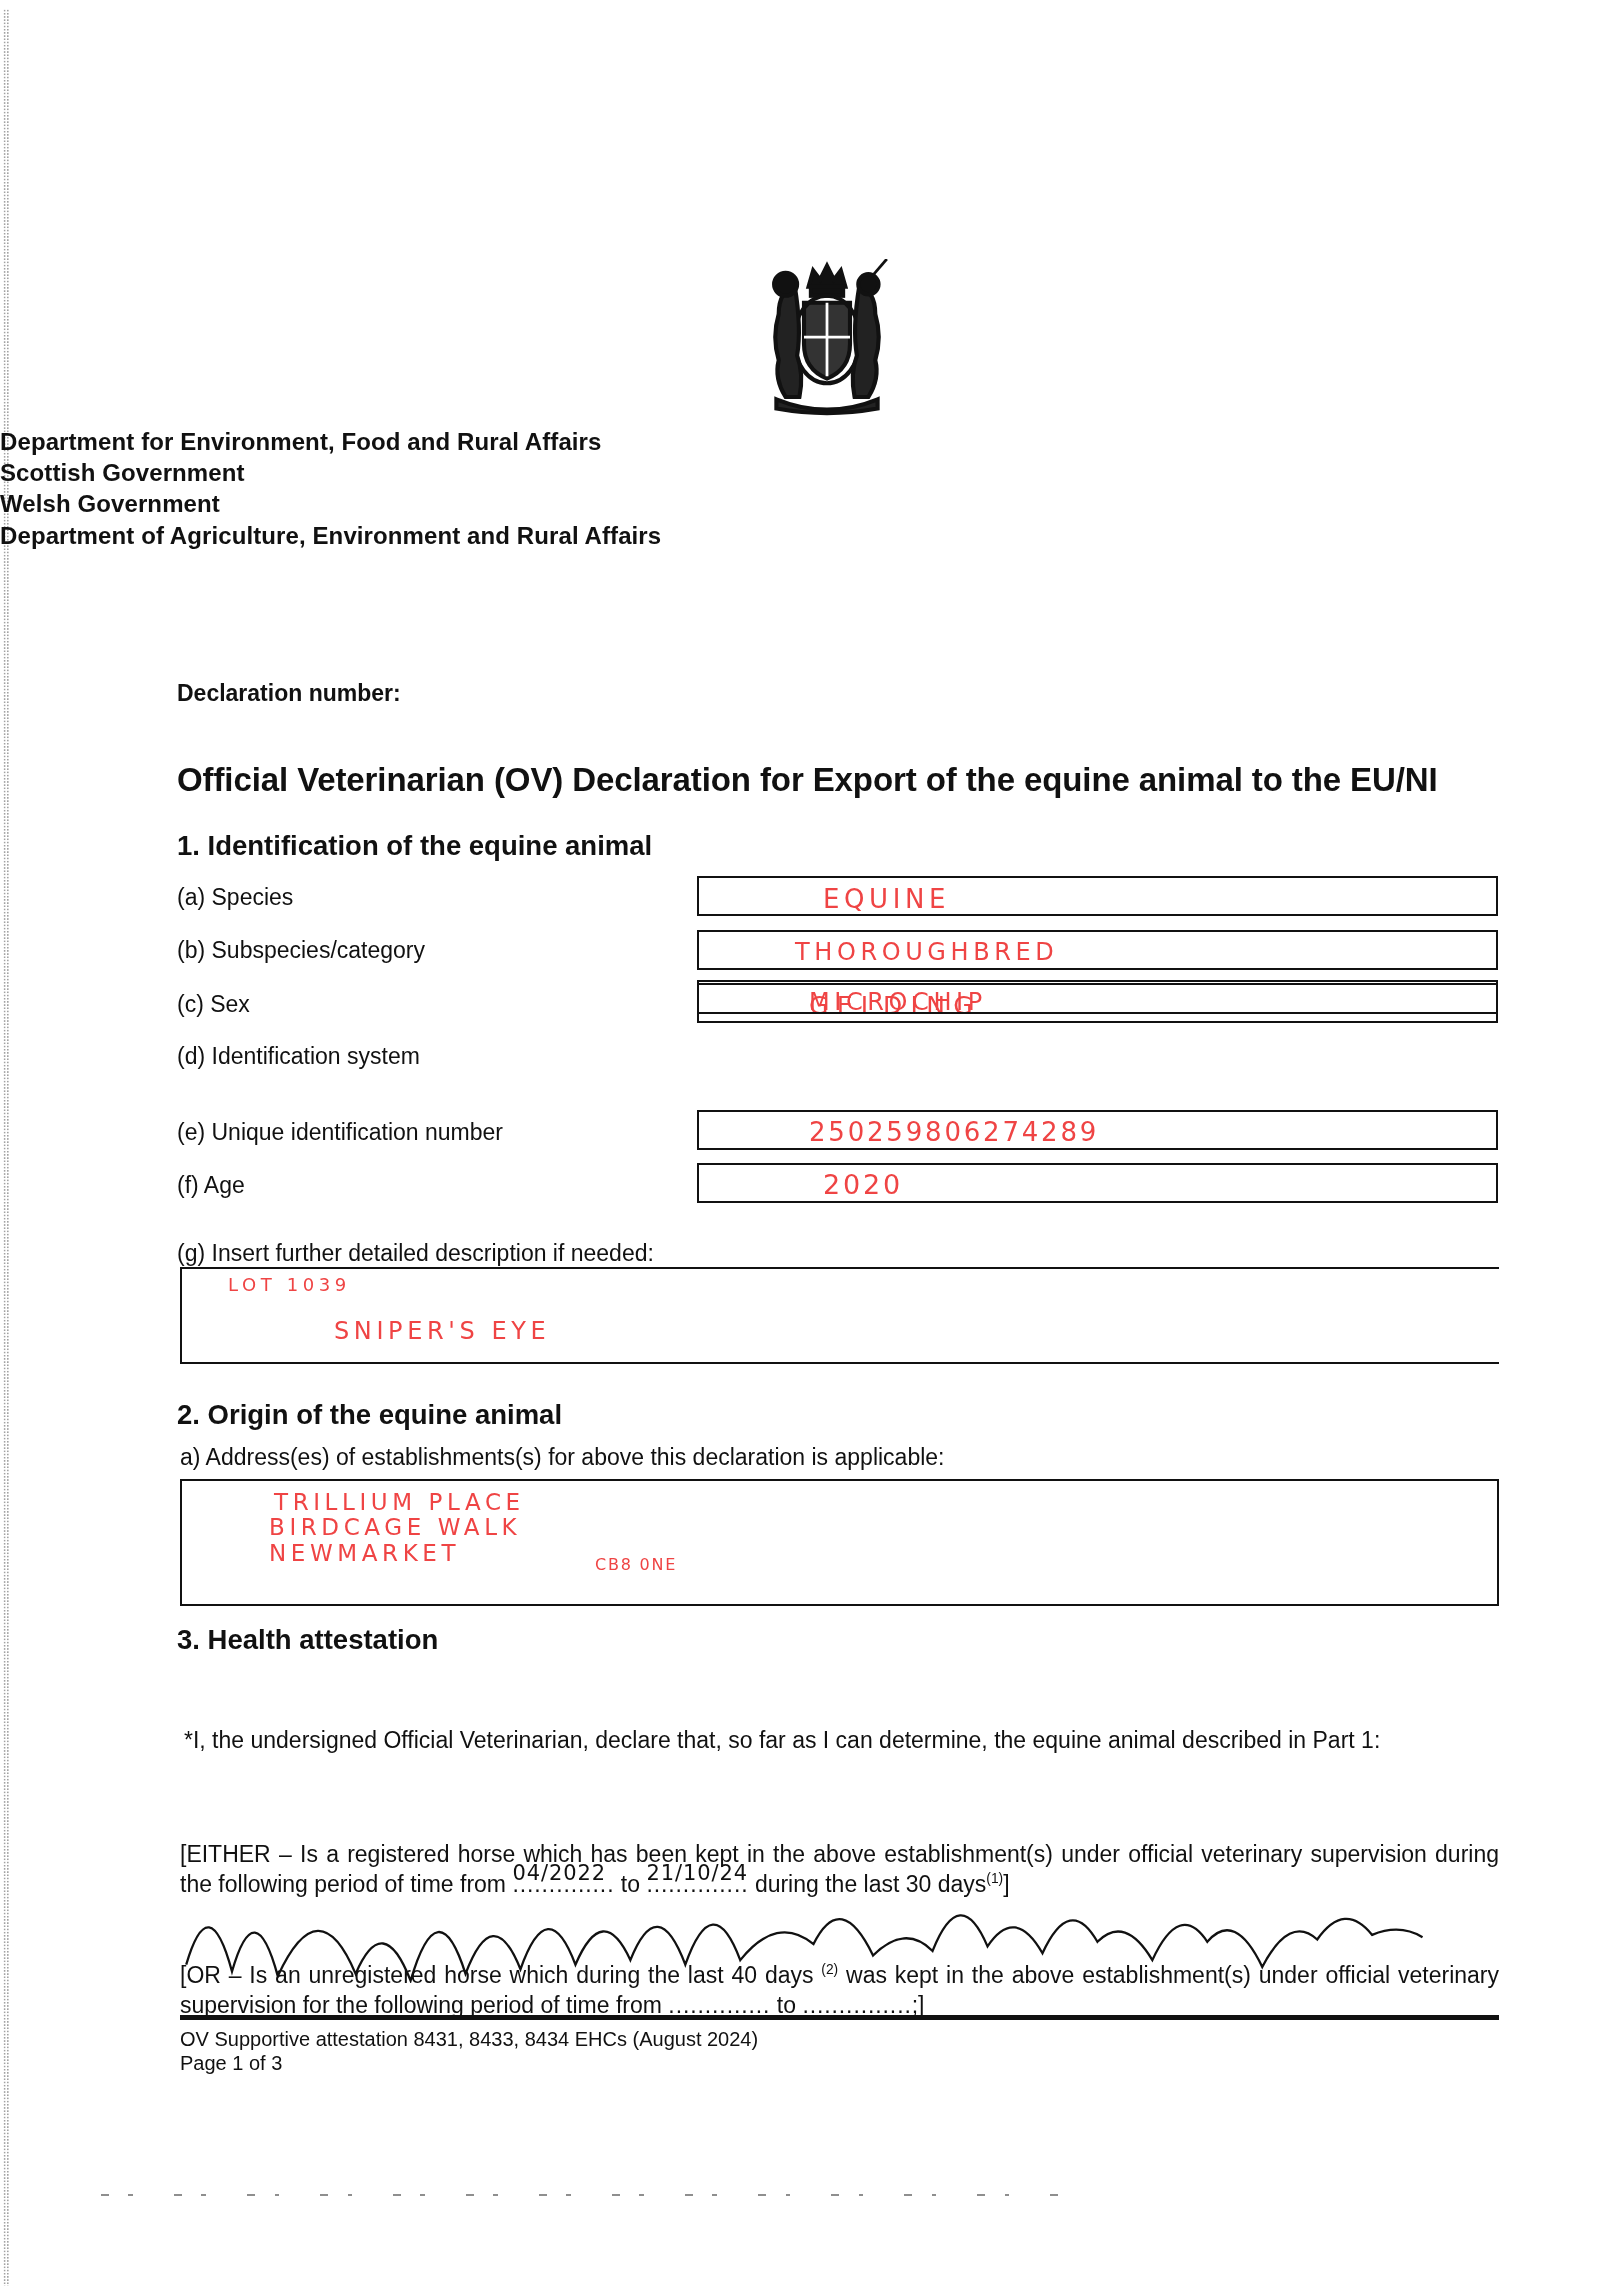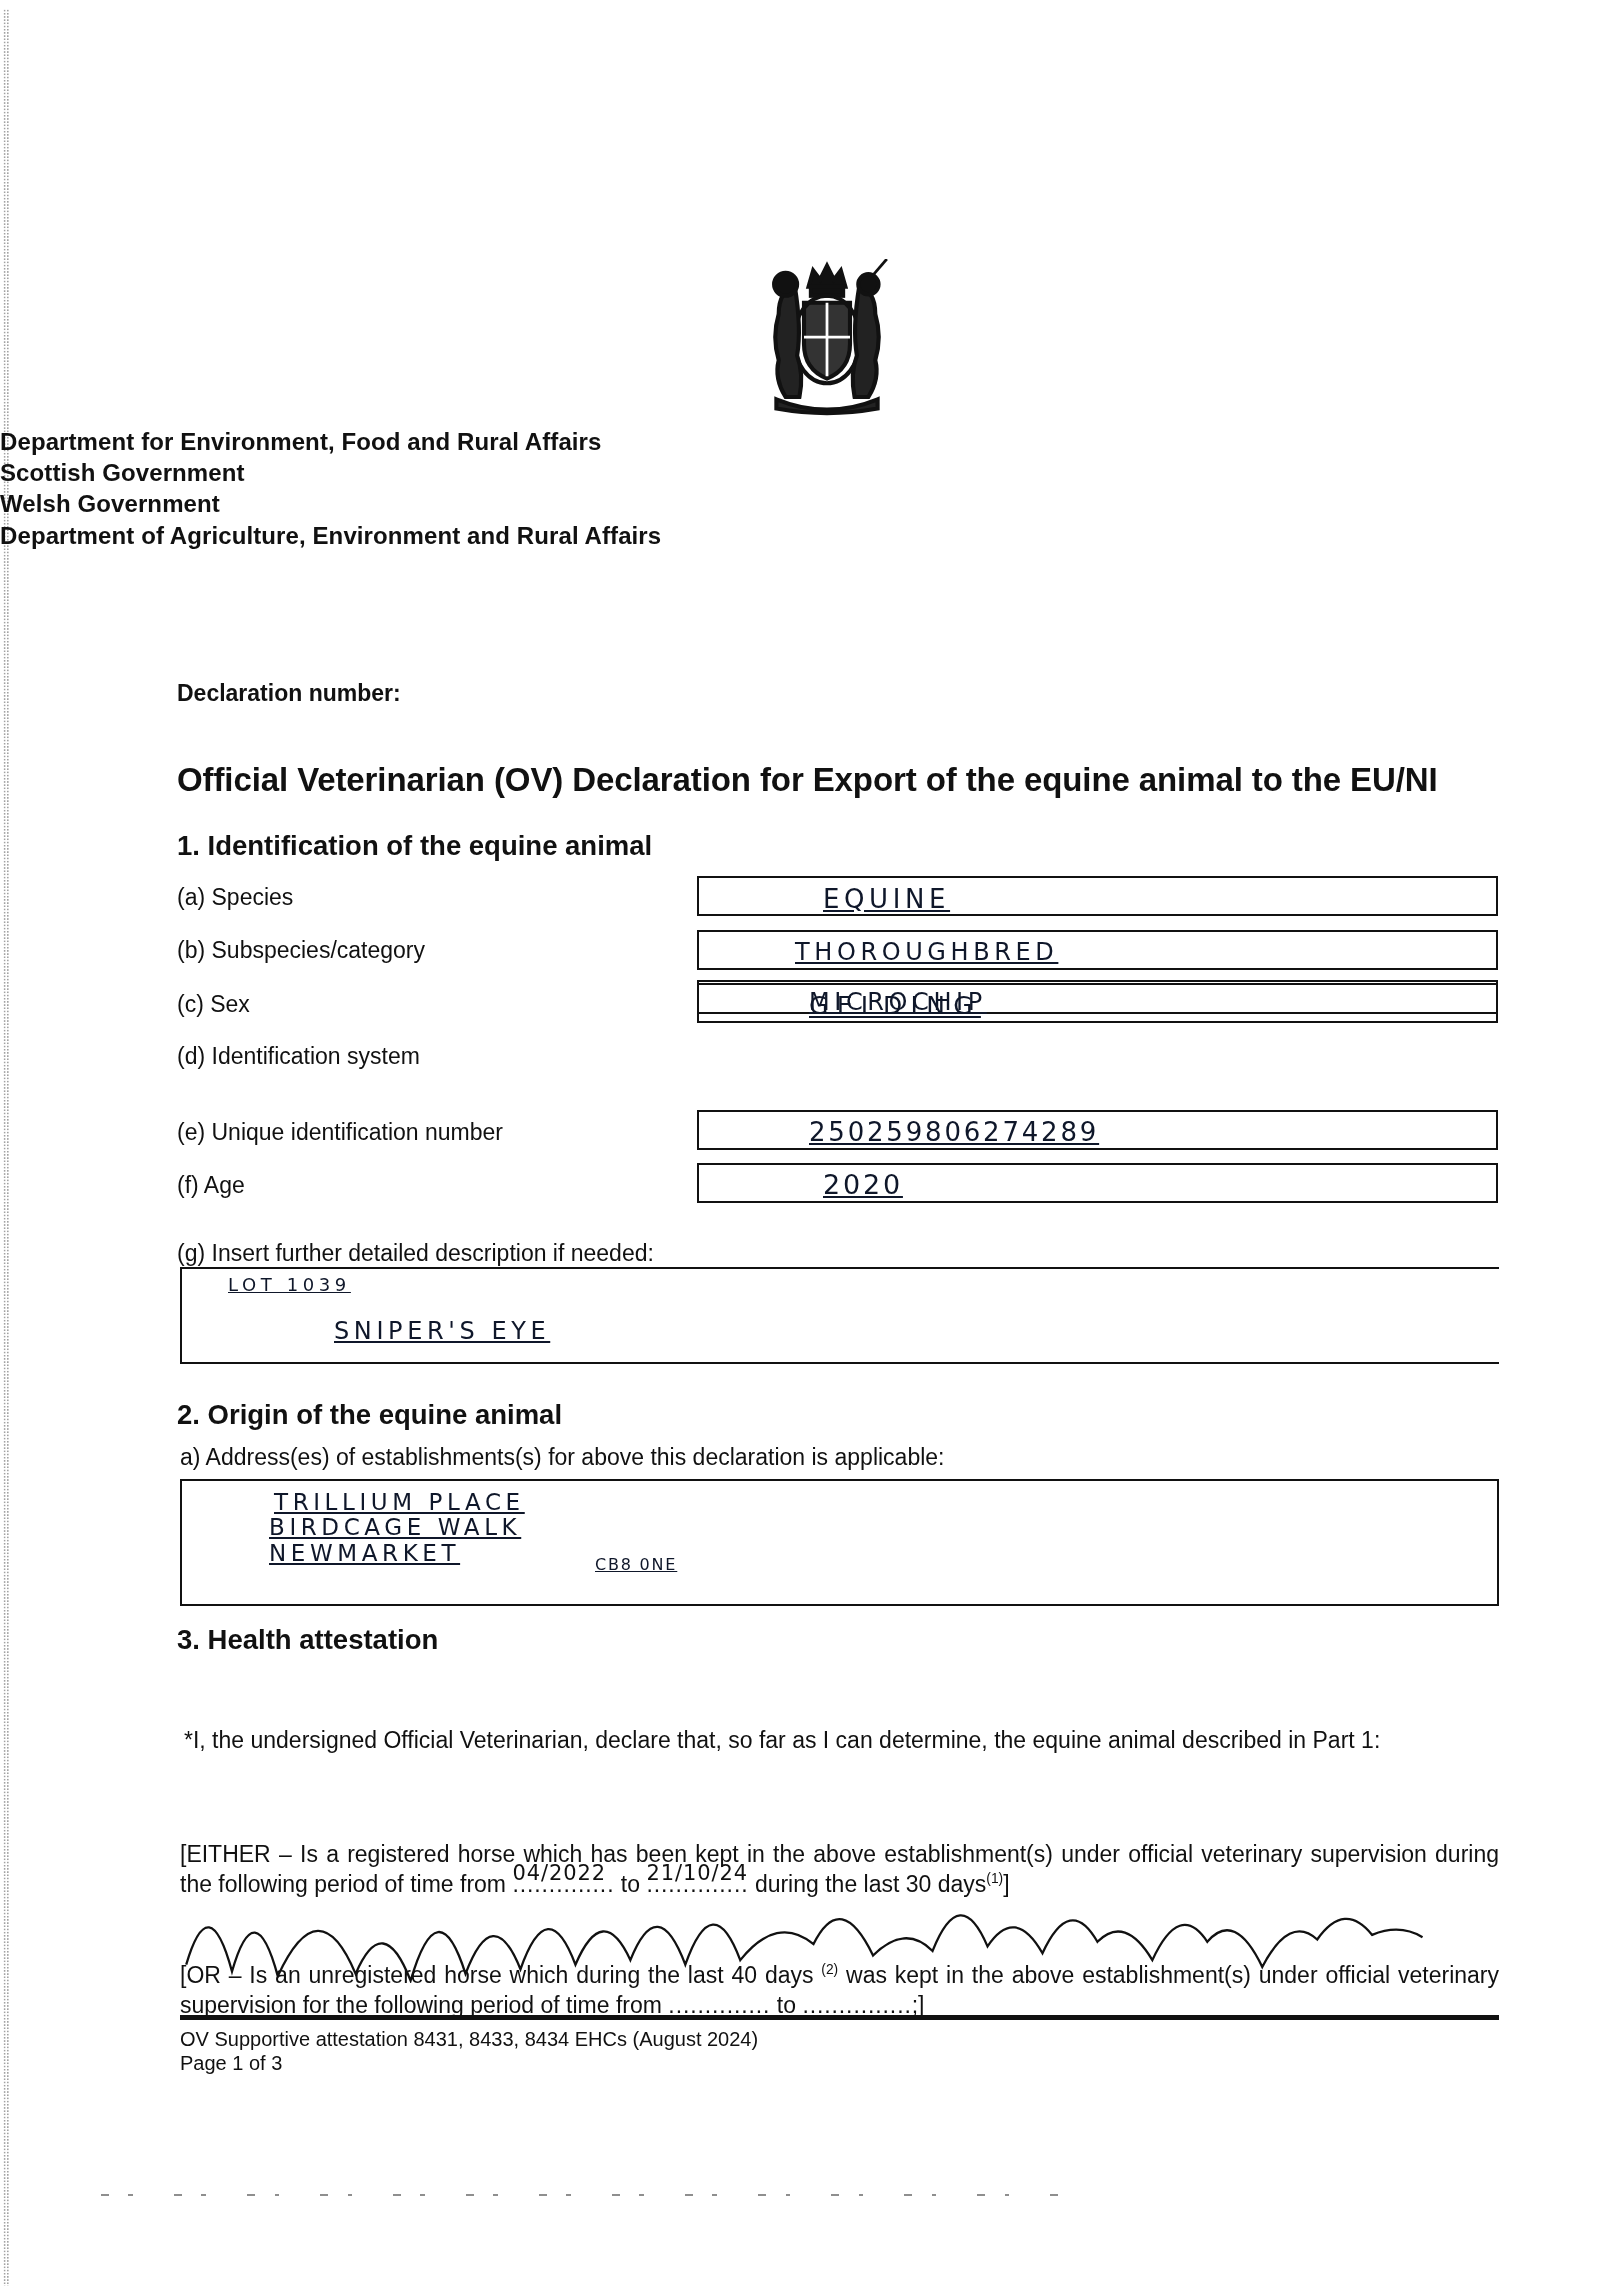--- a/index.html
+++ b/index.html
@@ -8,21 +8,21 @@
     background-image: radial-gradient(circle, #555 0.6px, transparent 0.7px);
     background-size:3.2px 3.2px; opacity:0.55; }
   .abs { position:absolute; }
   .crest { position:absolute; left:735px; top:259px; width:184px; height:161px; }
   .header-line { position:absolute; left:0; width:1623px; text-align:left; font-weight:bold; font-size:24px; letter-spacing:0.1px; }
   .decl-num { left:177px; top:680px; font-size:23px;font-weight:bold; }
   .title { left:177px; top:761px; font-size:33px; font-weight:bold; letter-spacing:-0.1px; white-space:nowrap; }
   .section-h { font-size:27.5px; font-weight:bold; left:177px; white-space:nowrap; }
   .field-label { left:177px; font-size:23px; white-space:nowrap; }
   .field-box { position:absolute; left:697px; width:801px; border:2.3px solid #111; box-sizing:border-box; }
-  .hand { font-family:"DejaVu Sans", sans-serif; font-weight:normal; letter-spacing:4.6px; text-transform:uppercase; white-space:nowrap; position:absolute; color:#0f172a;text-decoration:underline; }
+  .hand { font-family:"DejaVu Sans", sans-serif; font-weight:normal; letter-spacing:4.6px; text-transform:uppercase; white-space:nowrap; position:absolute; color:#ef4444; }
   .big-box { position:absolute; left:180px; width:1319px; border:2.3px solid #111; box-sizing:border-box; }
   .para { left:180px; width:1319px; font-size:23px; line-height:30px; text-align:justify;margin-top:46px; }
   .sup { font-size:13.8px; vertical-align:super; line-height:0; }
   .dots { letter-spacing:0.9px; }
   .handdate { font-family:"DejaVu Sans", sans-serif; font-size:21px; letter-spacing:0.9px; position:relative; top:-10px; }
   .footer-rule { position:absolute; left:180px; top:2015px; width:1319px; height:5px; background:#111; }
   .footer-text { left:180px; font-size:20px; }
   .scan-specks { position:absolute; left:101px; top:2194px; width:973px; height:1.8px;
      background-image: repeating-linear-gradient(90deg, #444 0 8.3px, transparent 8.3px 27.5px, #444 27.5px 32px, transparent 32px 73px);
      opacity:0.6; }

